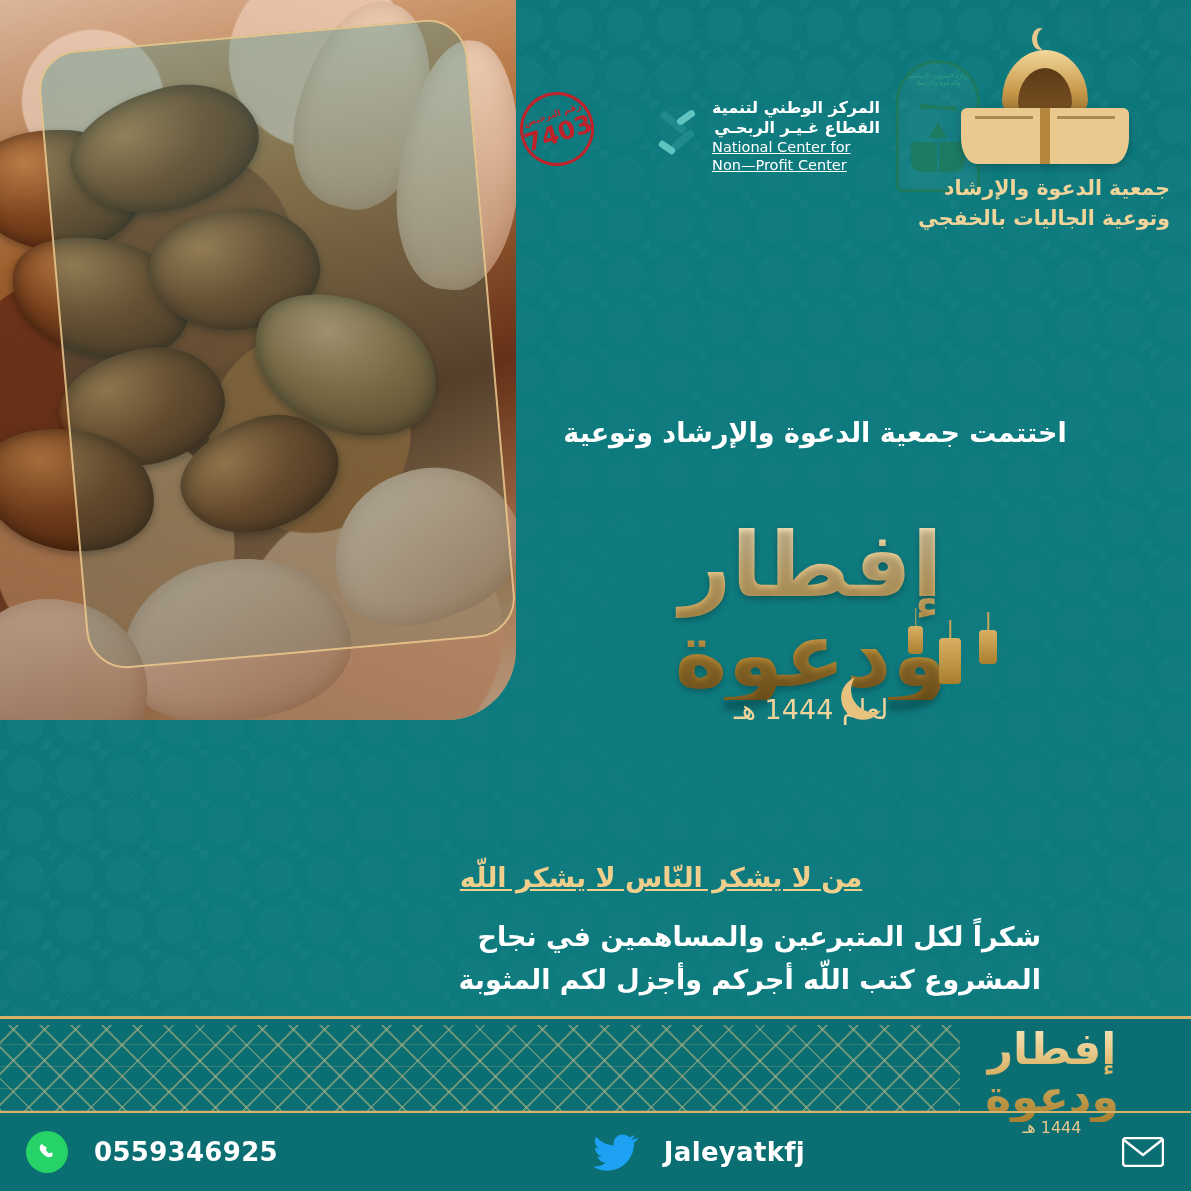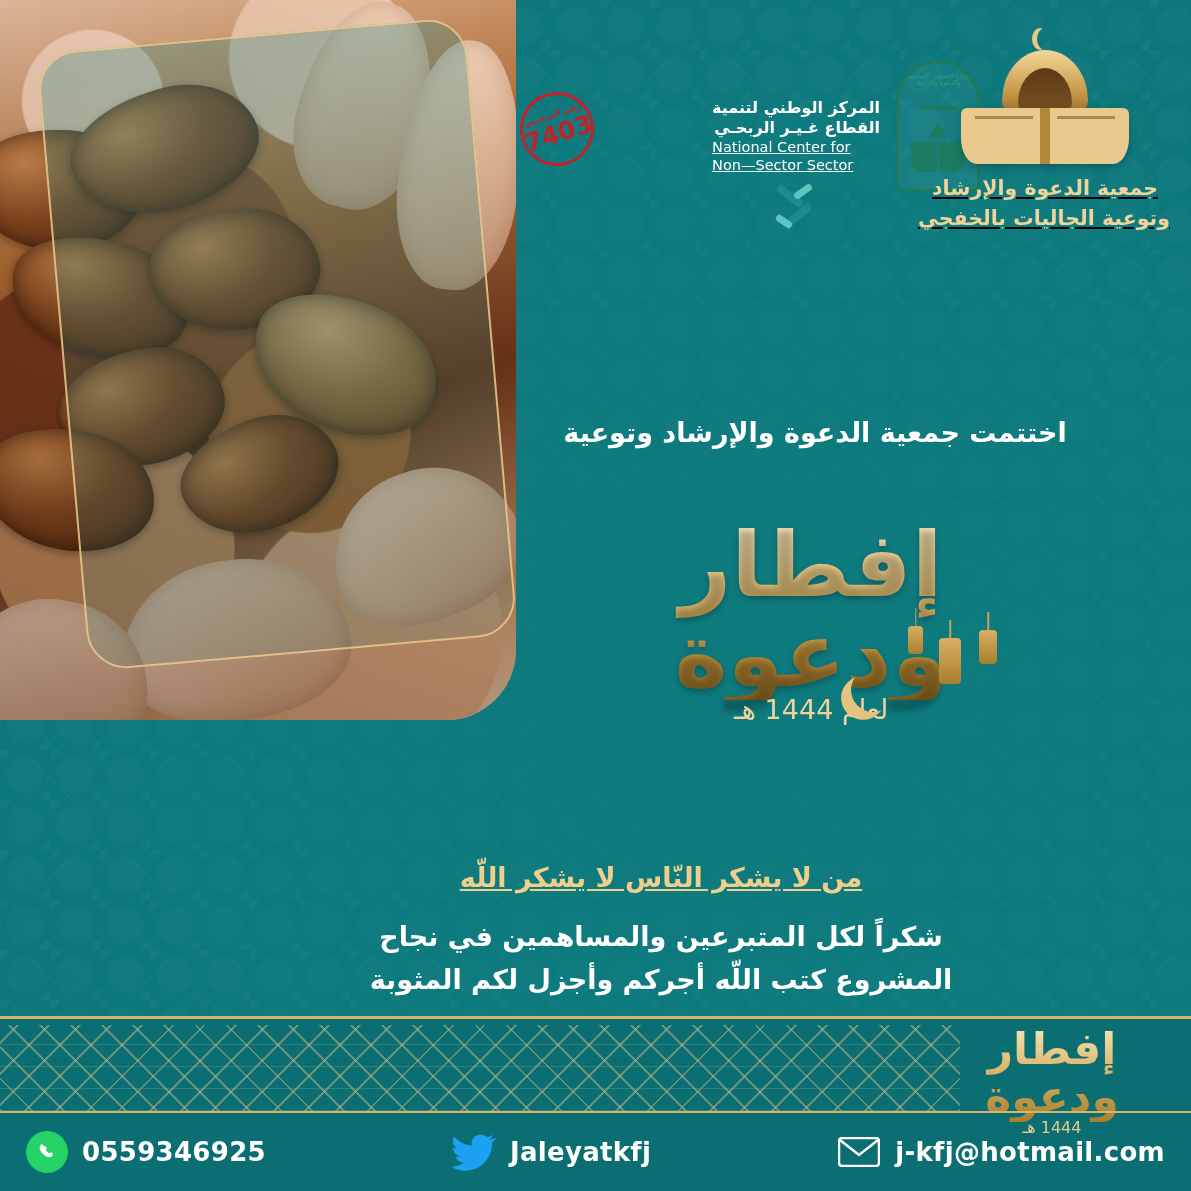--- a/index.html
+++ b/index.html
@@ -110,21 +110,20 @@
   }
 
   
   .ncnp {
     position: absolute;
     right: 290px;
     top: 70px;
     display: flex;
     align-items: center;
     gap: 10px;
-    flex-direction: column;
   }
   .ncnp-text {
     text-align: right;
     line-height: 1.25;
     color: #ffffff;
   }
   .ncnp-ar {
     font-size: 16px;
     font-weight: bold;
     color: #ffffff;
@@ -215,22 +214,21 @@
     margin-top: 4px;
     opacity: .92;
   }
 
   
   .assoc {
     position: absolute;
     right: 0px;
     top: 0px;
     width: 250px;
-    text-align: center;
-    text-decoration: underline;
+    text-align: right;
   }
   .assoc-mark {
     position: relative;
     width: 170px; height: 140px;
     margin: 0 auto 6px auto;
   }
   .dome {
     position: absolute;
     left: 50%; top: 22px;
     transform: translateX(-50%);
@@ -381,21 +379,20 @@
 
   .thanks {
     position: absolute;
     right: 150px;
     top: 915px;
     width: 760px;
     color: #ffffff;
     font-size: 27px;
     font-weight: bold;
     line-height: 1.6;
-    text-align: center;
   }
 
   
   .band {
     position: absolute;
     left: 0; bottom: 0;
     width: 1191px;
     height: 175px;
     background: #0b6e72;
     border-top: 3px solid #d8b46a;
@@ -438,21 +435,21 @@
     height: 80px;
     border-top: 2px solid #d8b46a;
     display: flex;
     align-items: center;
     justify-content: space-between;
     padding: 0 26px;
   }
   .contact {
     display: flex;
     align-items: center;
-    gap: 14px;
+    gap: 26px;
     direction: ltr;
   }
   .contact-text {
     color: #ffffff;
     font-size: 26px;
     font-weight: bold;
     letter-spacing: 0.3px;
   }
   .ic {
     width: 44px; height: 44px;
@@ -497,21 +494,21 @@
     <div class="gold-frame"></div>
   </div>
 
   <div class="logos">
 
     <div class="ncnp">
       <div class="ncnp-text">
         <div class="ncnp-ar">المركز الوطني لتنمية</div>
         <div class="ncnp-ar">القطاع غـيـر الربحـي</div>
         <div class="ncnp-en">National Center for</div>
-        <div class="ncnp-en">Non—Sector Sector</div>
+        <div class="ncnp-en">Non—Profit Center</div>
       </div>
       <div class="ncnp-mark">
         <span class="m1"></span>
           <span class="m2"></span>
           <span class="m3"></span>
           <span class="m4"></span>
       </div>
     </div>
 
     <div class="seal">
@@ -574,21 +571,20 @@
 
     <div class="contact-row">
 
       <div class="contact">
         <span class="ic">
           <svg width="42" height="30" viewBox="0 0 42 30">
             <rect x="1" y="1" width="40" height="28" rx="3" fill="none" stroke="#ffffff" stroke-width="2.5"></rect>
             <path d="M2 3 L21 18 L40 3" fill="none" stroke="#ffffff" stroke-width="2.5"></path>
           </svg>
         </span>
-        <span class="contact-text">j-kfj@hotmail.com</span>
       </div>
 
       <div class="contact">
         <span class="ic">
           <svg width="44" height="38" viewBox="0 0 44 38">
             <path d="M42 5.5c-1.6.7-3.3 1.2-5 1.4 1.8-1.1 3.2-2.8 3.9-4.9-1.7 1-3.6 1.8-5.6 2.2C33.6 2.5 31.2 1.5 28.6 1.5c-5 0-9 4-9 9 0 .7.1 1.4.2 2C12.3 12.1 6.2 8.7 2.1 3.6c-.8 1.3-1.2 2.8-1.2 4.5 0 3.1 1.6 5.9 4 7.5-1.5 0-2.8-.4-4-1.1v.1c0 4.4 3.1 8 7.2 8.9-1.4.4-2.9.5-4.4.2 1.1 3.5 4.4 6 8.3 6.1-3.1 2.4-6.9 3.8-11.1 3.8-.8 0-1.6 0-2.3-.1 4.2 2.7 9.2 4.2 14.5 4.2 17.4 0 27-14.5 27-27v-1.2c1.8-1.3 3.4-3 4.7-4.9z" fill="#1da1f2"></path>
           </svg>
         </span>
         <span class="contact-text">Jaleyatkfj</span>
       </div>

